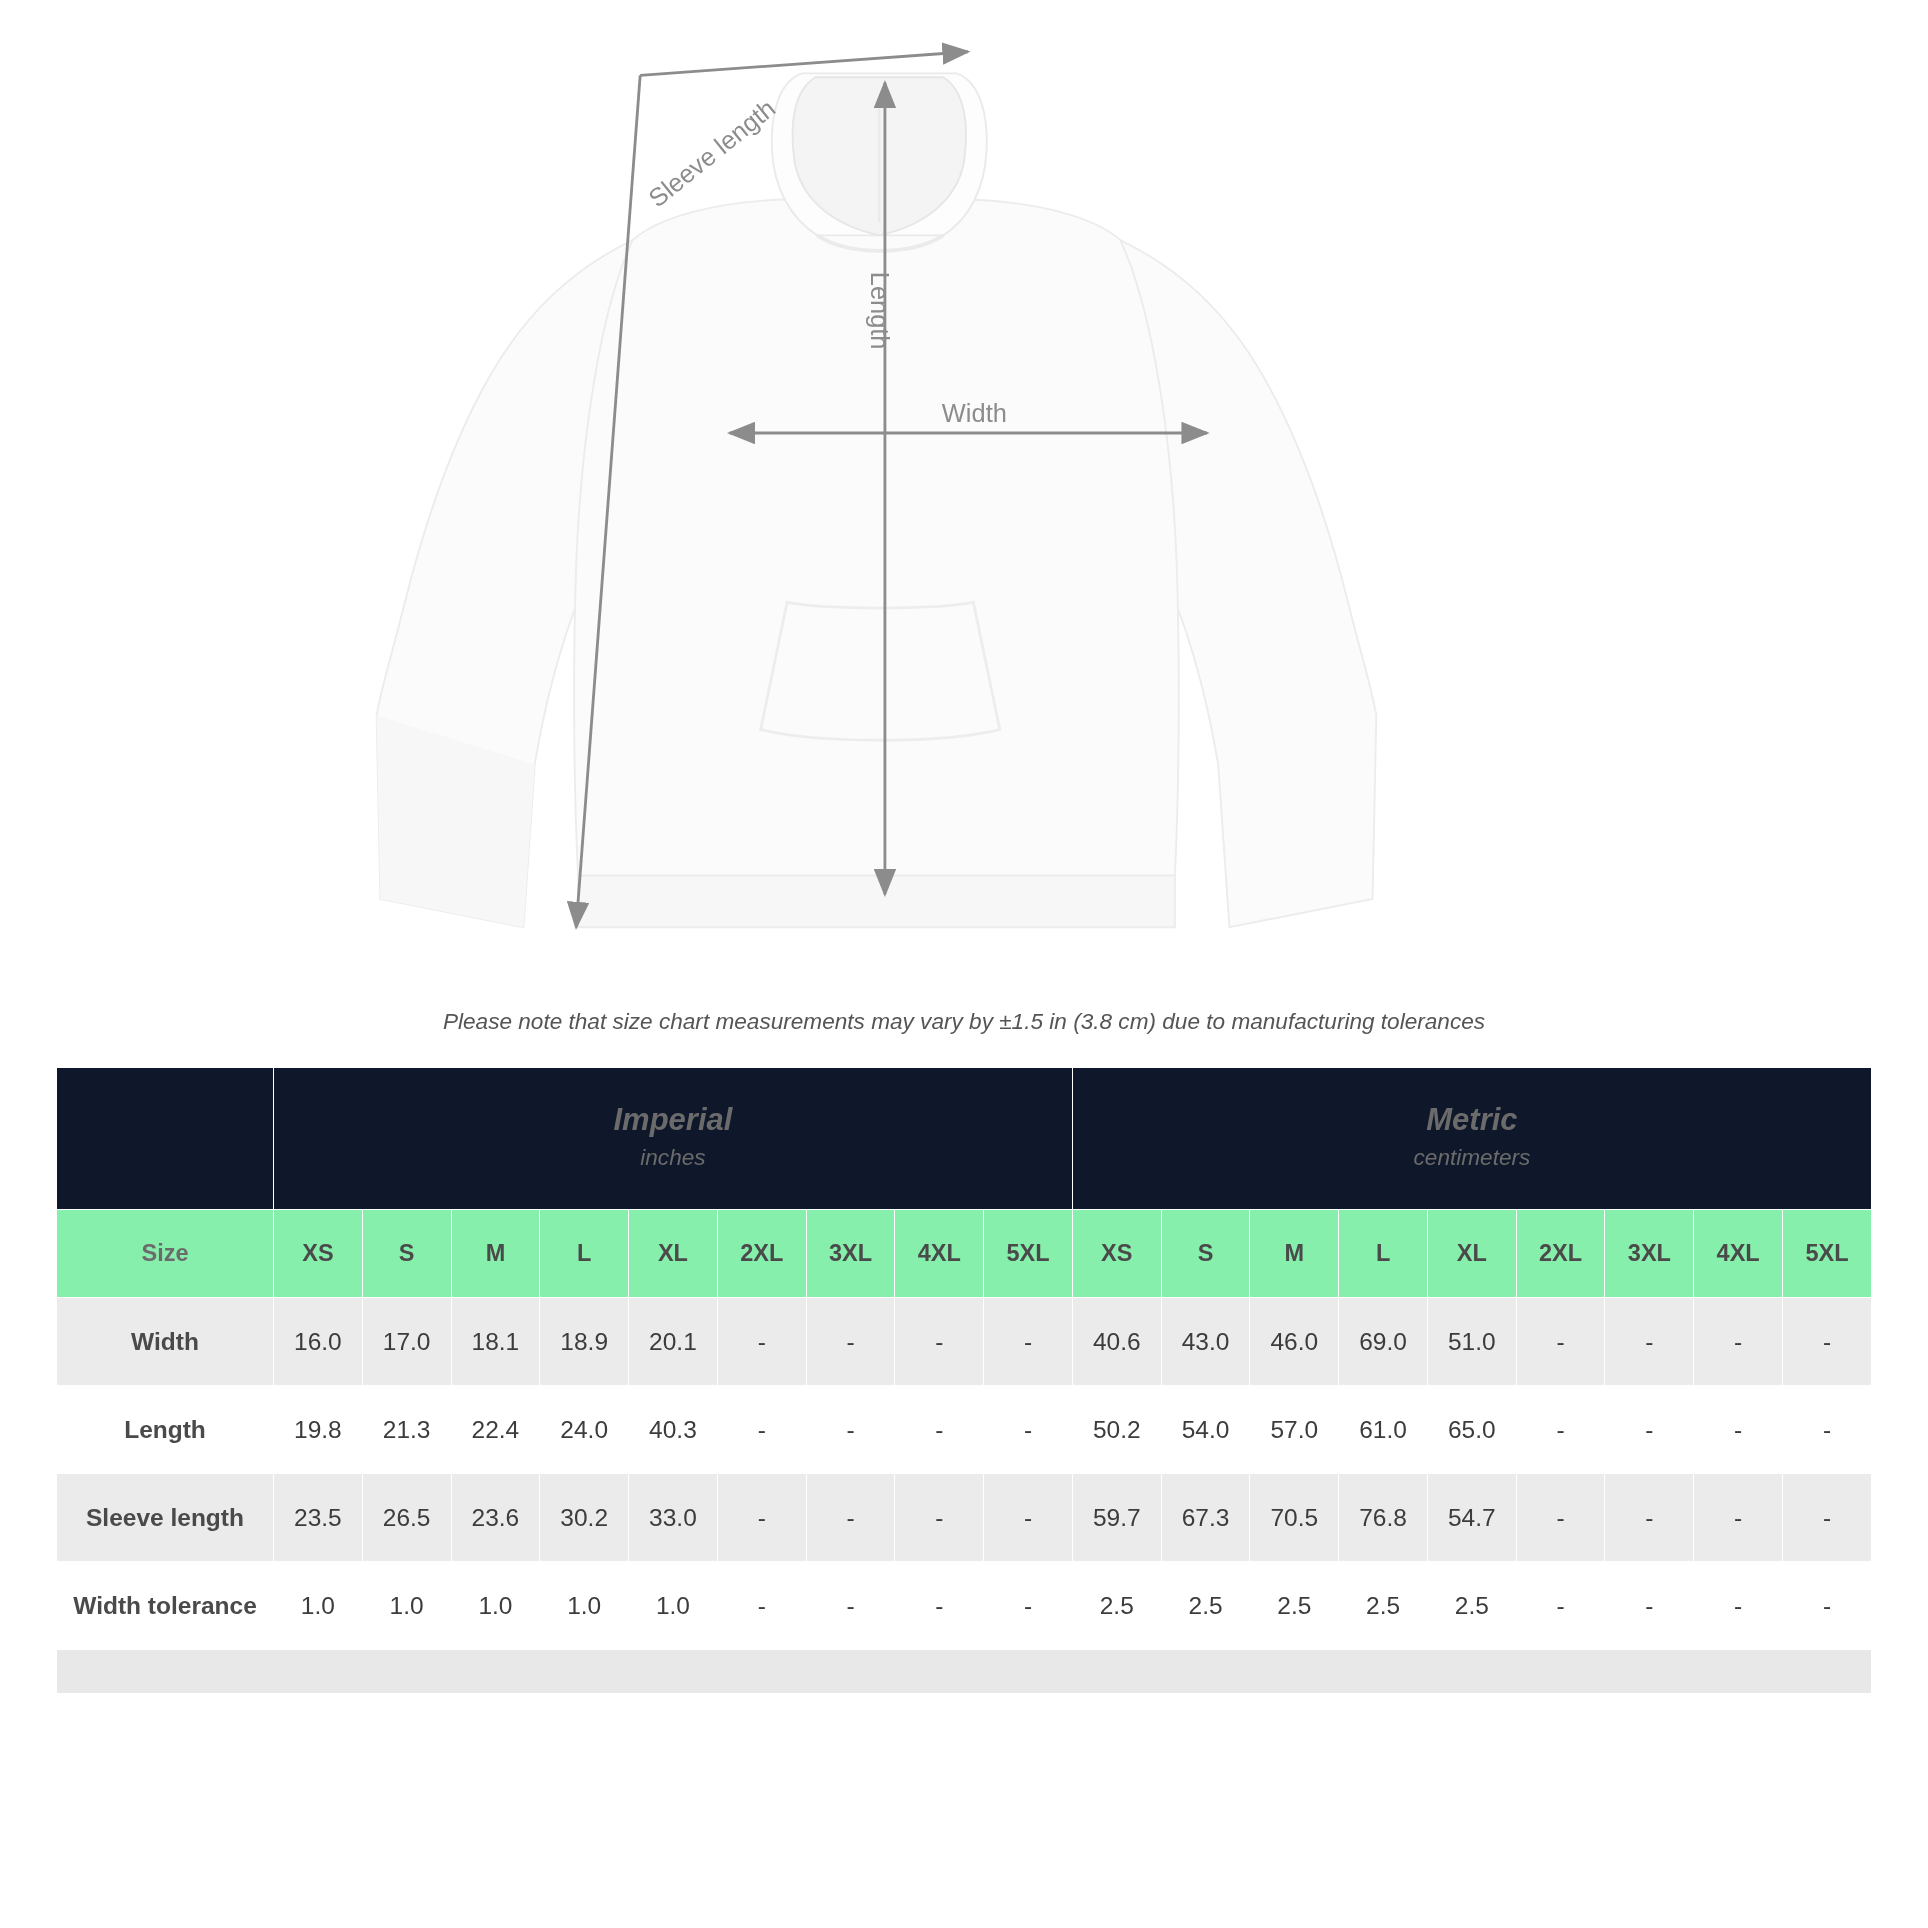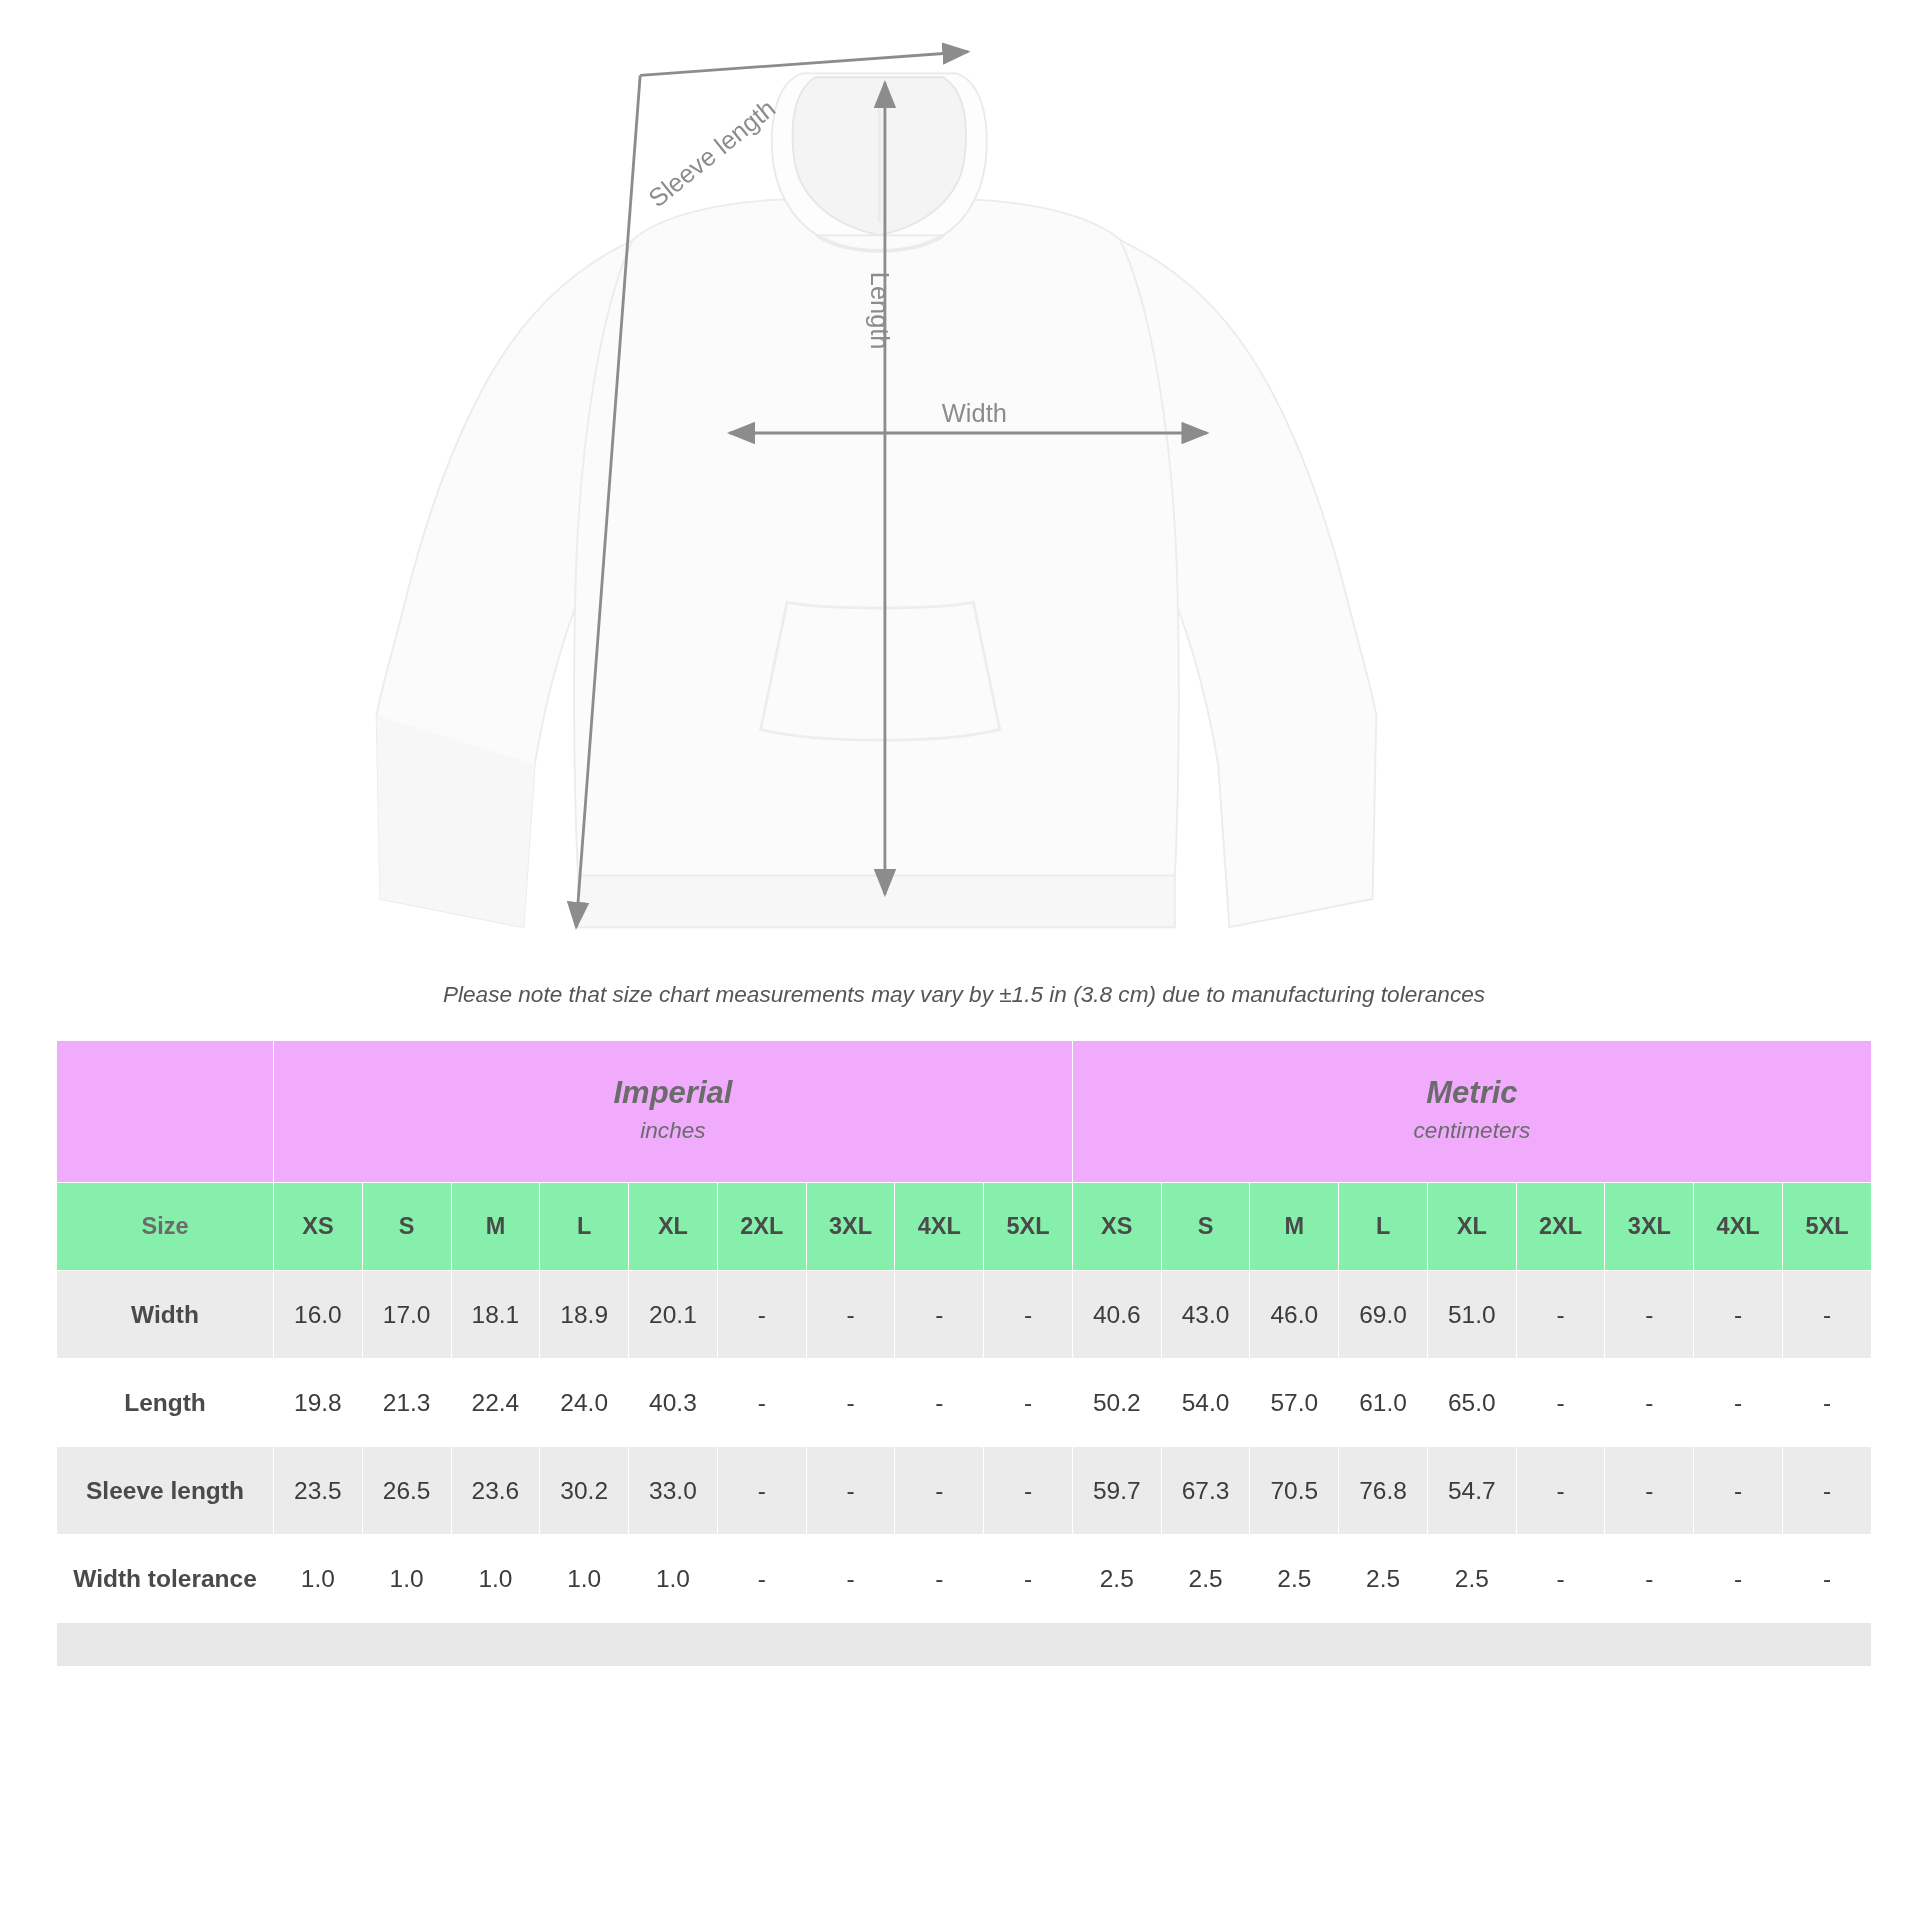--- a/index.html
+++ b/index.html
@@ -38,40 +38,40 @@
     font-weight: bold;
     color: #3d3d3d;
     margin: 19px 0 0 0;
     letter-spacing: 0.2px;
   }
   .chart-subtitle {
     text-align: center;
     font-size: 22.6px;
     font-style: italic;
     color: #555555;
-    margin: 3px 0 0 0;
+    margin: 30px 0 0 0;
   }
 
   
   .table-wrap {
     margin: 32px 56px 0 56px;
   }
   table.size-chart {
     border-collapse: collapse;
     width: 100%;
     table-layout: fixed;
     font-size: 23.5px;
   }
   table.size-chart td, table.size-chart th {
     border: 0.9px solid #ffffff;
     text-align: center;
     padding: 0;
   }
   .unit-head {
-    background: #f0abfc;
+    background: #0f172a;
     height: 141px;
     vertical-align: middle;
   }
   .unit-head .unit-name {
     font-size: 31px;
     font-weight: bold;
     font-style: italic;
     color: #6b6b6b;
     line-height: 1.25;
   }

